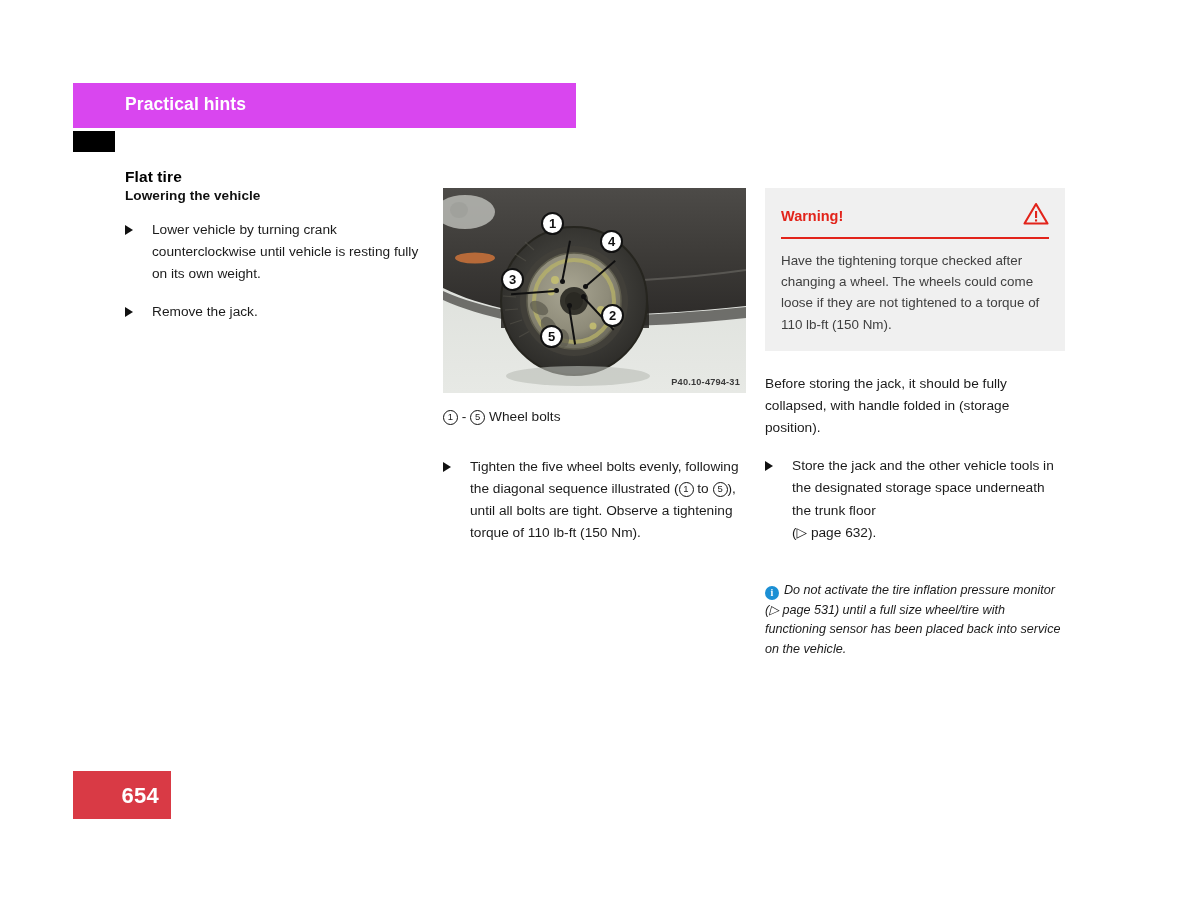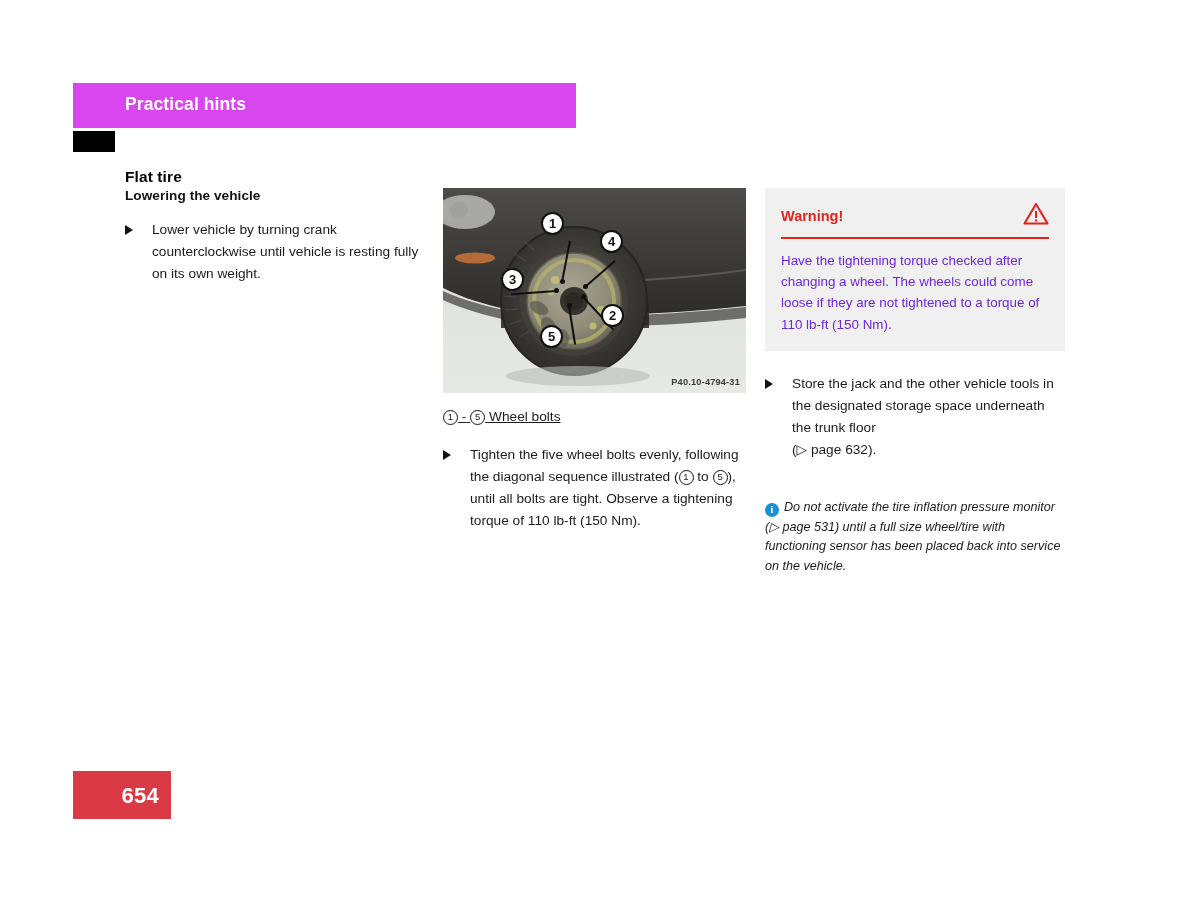--- a/index.html
+++ b/index.html
@@ -155,23 +155,22 @@
     font-size: 9.5px;
     line-height: 12px;
     text-align: center;
     vertical-align: 1px;
     font-weight: normal;
   }
 
   .caption-line {
     font-size: 13.7px;
     line-height: 1.6;
-    margin: 13px 0 16px 0;
+    margin: 13px 0 28px 0;
     color: #1b1b1b;
-    text-decoration: underline;
   }
 
   
   #warning-box {
     background: #f0f0f0;
     width: 300px;
     box-sizing: border-box;
     padding: 14px 16px 16px 16px;
     margin-bottom: 22px;
   }
@@ -184,21 +183,21 @@
   }
   #warning-title {
     color: #e2231a;
     font-weight: bold;
     font-size: 14.5px;
   }
   #warning-body {
     margin-top: 11px;
     font-size: 13.4px;
     line-height: 1.58;
-    color: #6d28d9;
+    color: #404040;
   }
 
   
   #note {
     font-size: 12.6px;
     line-height: 1.55;
     font-style: italic;
     color: #1b1b1b;
     margin-top: 37px;
   }
@@ -248,20 +247,24 @@
 <div id="subhead-title">Flat tire</div>
 
 <div class="col" id="col-left">
   <div class="section-head">Lowering the vehicle</div>
 
   <div class="bullet-item">
     <span class="tri"></span>
     <span>Lower vehicle by turning crank counterclockwise until vehicle is resting fully on its own weight.</span>
   </div>
 
+  <div class="bullet-item">
+    <span class="tri"></span>
+    <span>Remove the jack.</span>
+  </div>
 </div>
 
 <div class="col" id="col-mid">
 
   <div id="photo">
     <svg width="303" height="205" viewBox="0 0 303 205">
       <defs>
         <radialGradient id="tireGrad" cx="50%" cy="45%" r="60%">
           <stop offset="0%" stop-color="#4a4944"></stop>
           <stop offset="60%" stop-color="#3b3a36"></stop>
@@ -379,20 +382,21 @@
         <svg width="26" height="23" viewBox="0 0 26 23">
           <path d="M13,2 L24.5,21.5 L1.5,21.5 Z" fill="none" stroke="#e2231a" stroke-width="2.1" stroke-linejoin="round"></path>
           <rect x="12" y="9" width="2.1" height="7" fill="#e2231a"></rect>
           <rect x="12" y="17.4" width="2.1" height="2.1" fill="#e2231a"></rect>
         </svg>
       </span>
     </div>
     <div id="warning-body">Have the tightening torque checked after changing a wheel. The wheels could come loose if they are not tightened to a torque of 110 lb-ft (150 Nm).</div>
   </div>
 
+  <p class="para">Before storing the jack, it should be fully collapsed, with handle folded in (storage position).</p>
 
   <div class="bullet-item">
     <span class="tri"></span>
     <span>Store the jack and the other vehicle tools in the designated storage space underneath the trunk floor</span><br>
     <span>(</span><span>▷</span><span> page 632</span><span>).</span>
   </div>
 
   <div id="note">
     <span class="info-icon">i</span><span>Do not activate the tire inflation pressure monitor (</span><span>▷</span><span> page 531</span><span>) until a full size wheel/tire with functioning sensor has been placed back into service on the vehicle.</span>
   </div>

